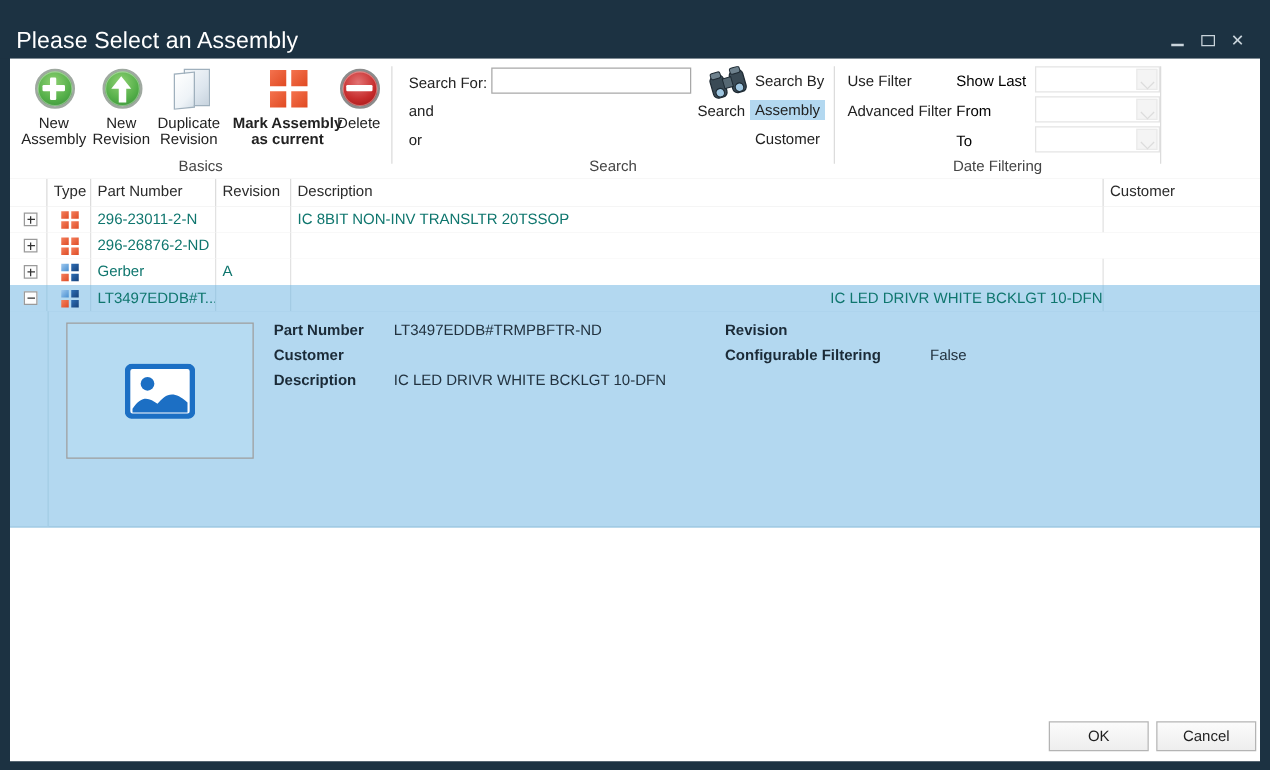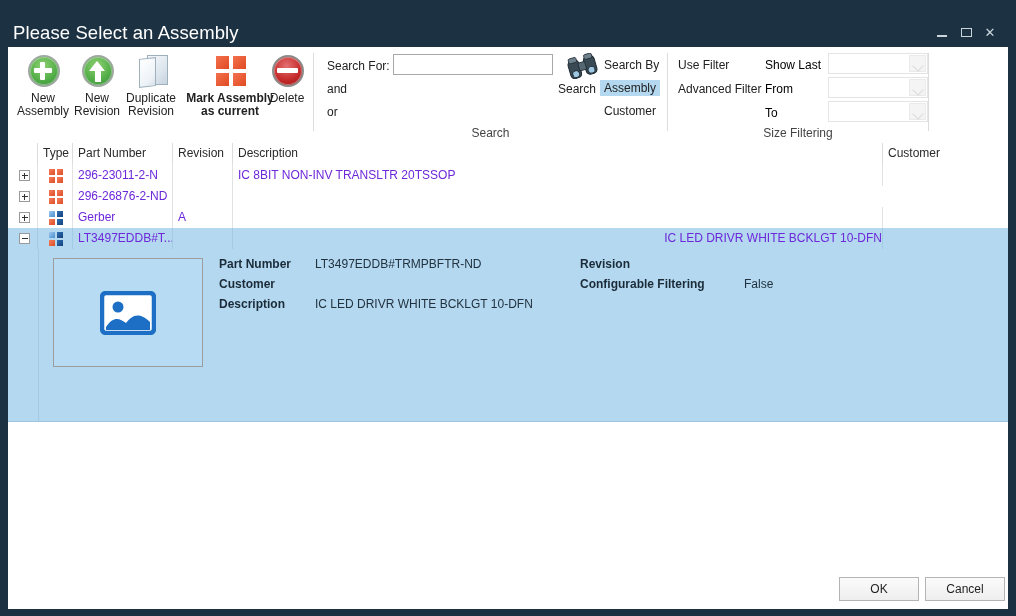--- a/index.html
+++ b/index.html
@@ -293,21 +293,21 @@
     border-bottom: 1px solid #e2e2e2;
     background: #ffffff;
   }
   .row.sel { background: #b3d8f0; border-bottom-color: #9cc6e0; text-align: right; }
   .cell {
     position: absolute;
     top: 0;
     height: 21px;
     line-height: 20px;
     font-size: 12px;
-    color: #6d28d9;
+    color: #0f766e;
     padding-left: 5px;
     box-sizing: border-box;
     white-space: nowrap;
     overflow: hidden;
   }
   .cell.bordered { border-right: 1px solid #e2e2e2; }
   .expander {
     position: absolute;
     left: 11px; top: 5px;
     width: 11px; height: 11px;
@@ -539,20 +539,21 @@
         </div>
 
         <div class="bigbtn" style="left:256px; width:46px;">
           <div class="ico">
             <div class="ic-circle ic-red"></div>
             <div class="minus-h"></div>
           </div>
           <div class="lbl">Delete</div>
         </div>
 
+        <div class="group-label">Basics</div>
       </div>
       <div class="group-sep" style="left:305px;"></div>
 
       <div class="ribbon-group" style="left:306px; width:353px;">
         <div class="lblcell" style="left:13px; top:12px;">Search For:</div>
         <input class="txtinput" style="left: 79px; top: 7px; width: 160px; height: 21px;" value="">
 
         <div class="lblcell" style="left:13px; top:35px;">and</div>
         <div class="lblcell" style="left:13px; top:58px;">or</div>
 
@@ -592,21 +593,21 @@
         <div class="ddl" style="left:160px; top:6px;">
             <div class="btn"></div>
           </div>
         <div class="ddl" style="left:160px; top:30px;">
             <div class="btn"></div>
           </div>
         <div class="ddl" style="left:160px; top:54px;">
             <div class="btn"></div>
           </div>
 
-        <div class="group-label" style="left:0; width:260px;">Size Filtering</div>
+        <div class="group-label" style="left:0; width:260px;">Date Filtering</div>
       </div>
       <div class="group-sep" style="left:920px;"></div>
     </div>
 
     <div class="grid">
       <div class="grid-head">
         <div class="gh" style="left:0; width:30px;"></div>
         <div class="gh" style="left:30px; width:35px;">Type</div>
         <div class="gh" style="left:65px; width:100px;">Part Number</div>
         <div class="gh" style="left:165px; width:60px;">Revision</div>

